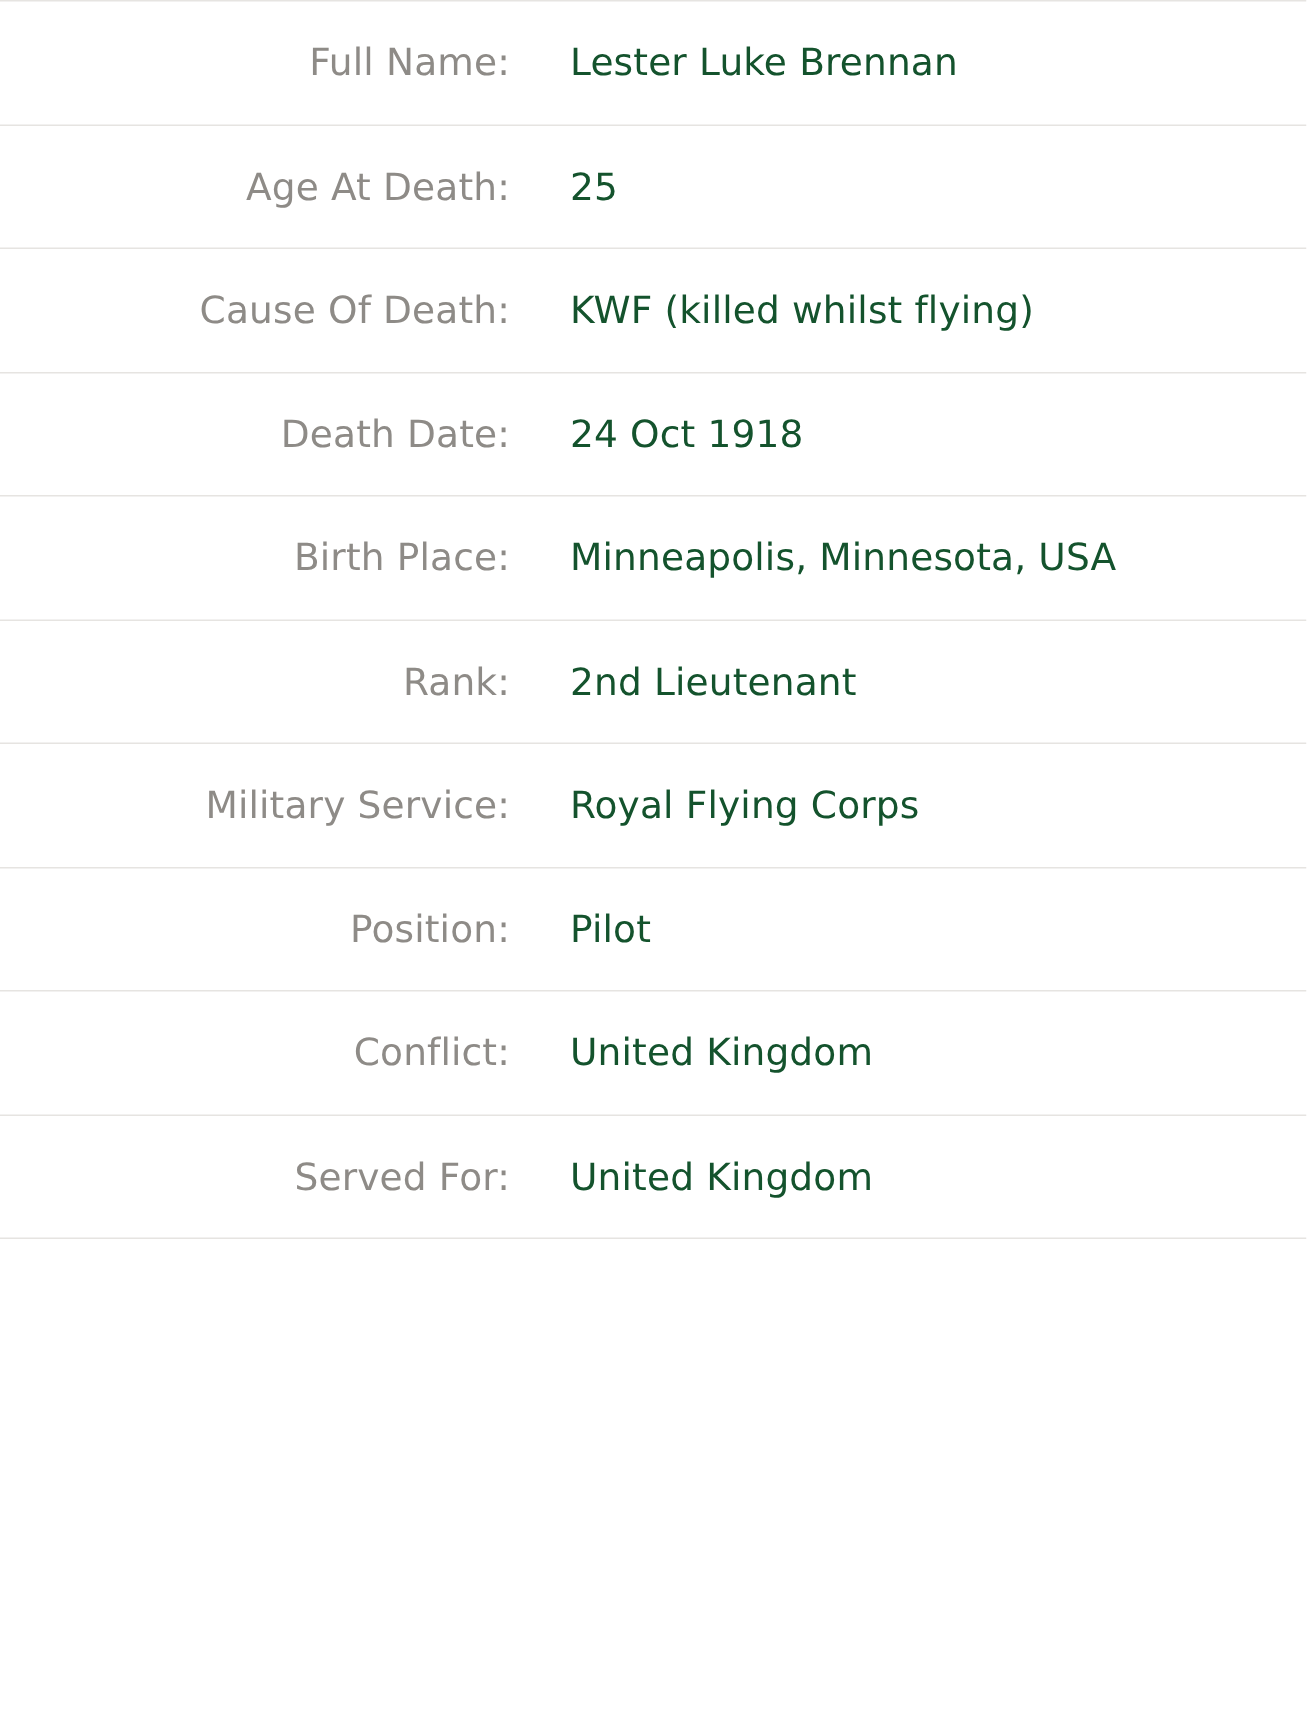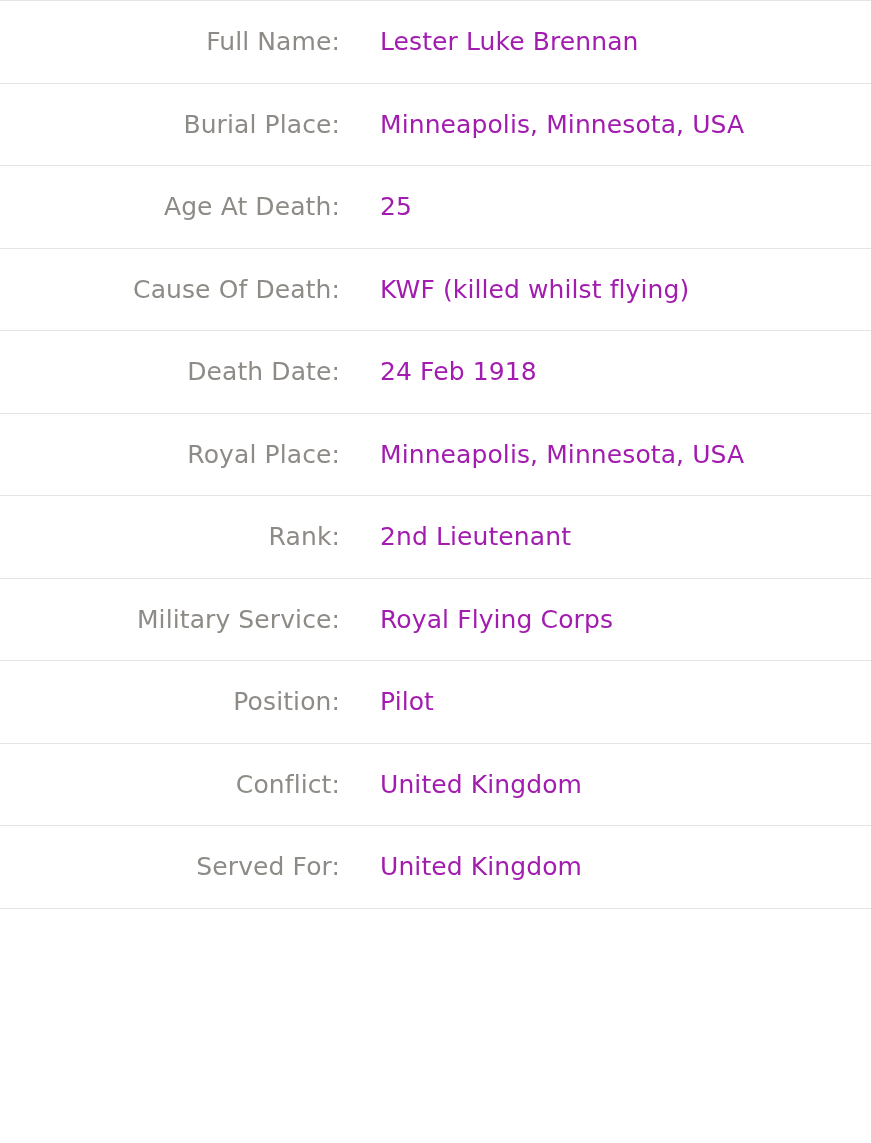--- a/index.html
+++ b/index.html
@@ -34,59 +34,55 @@
     padding-right: 20px;
     color: #8e8b87;
     font-size: 25px;
     font-weight: 400;
     letter-spacing: 0.1px;
     white-space: nowrap;
   }
   td.value-cell {
     text-align: left;
     padding-left: 20px;
-    color: #a21caf;
+    color: #14532d;
     font-size: 25px;
     font-weight: 400;
     letter-spacing: 0.1px;
   }
 </style>
 </head>
 <body>
 
 <table class="detail-table">
   <tbody>
 
     <tr>
       <td class="label-cell">Full Name:</td>
       <td class="value-cell">Lester Luke Brennan</td>
     </tr>
 
-    <tr>
-      <td class="label-cell">Burial Place:</td>
-      <td class="value-cell">Minneapolis, Minnesota, USA</td>
-    </tr>
 
     <tr>
       <td class="label-cell">Age At Death:</td>
       <td class="value-cell">25</td>
     </tr>
 
     <tr>
       <td class="label-cell">Cause Of Death:</td>
       <td class="value-cell">KWF (killed whilst flying)</td>
     </tr>
 
     <tr>
       <td class="label-cell">Death Date:</td>
-      <td class="value-cell">24 Feb 1918</td>
+      <td class="value-cell">24 Oct 1918</td>
     </tr>
 
     <tr>
-      <td class="label-cell">Royal Place:</td>
+      <td class="label-cell">Birth Place:</td>
       <td class="value-cell">Minneapolis, Minnesota, USA</td>
     </tr>
 
     <tr>
       <td class="label-cell">Rank:</td>
       <td class="value-cell">2nd Lieutenant</td>
     </tr>
 
     <tr>
       <td class="label-cell">Military Service:</td>

